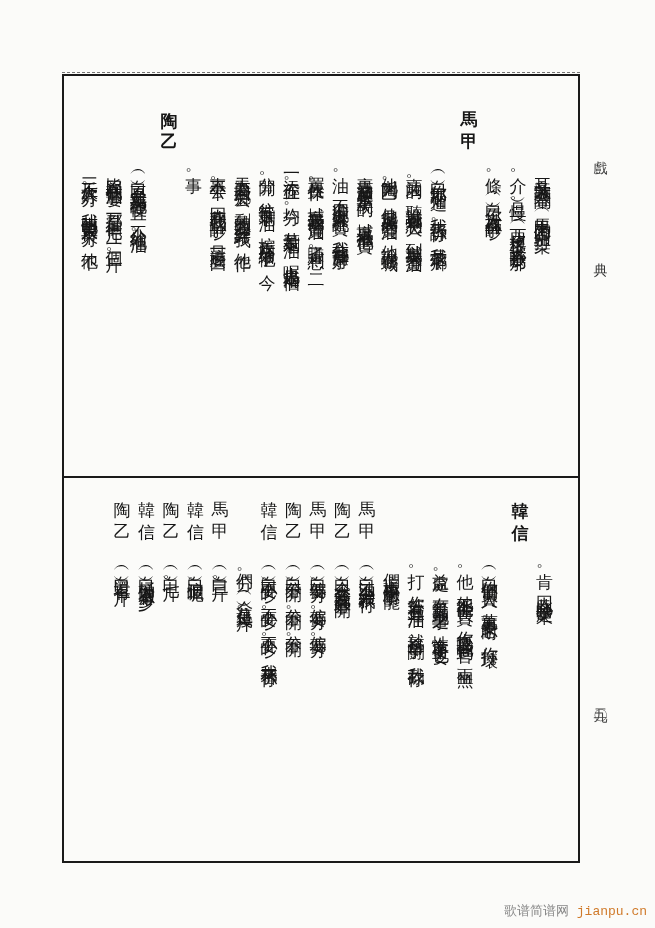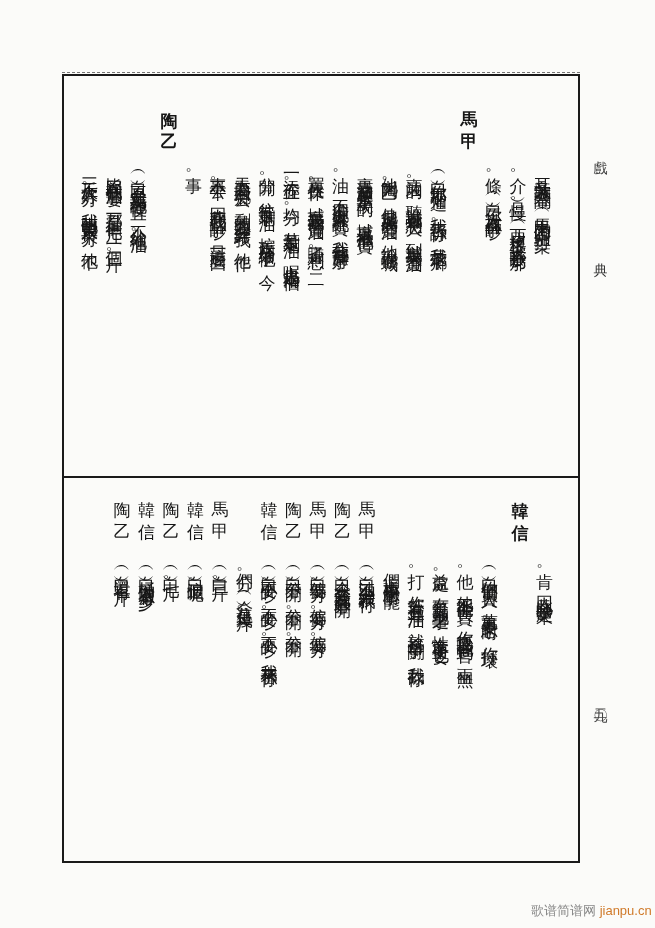--- a/index.html
+++ b/index.html
@@ -59,22 +59,22 @@
   .page-number {
     position: absolute;
     left: 592px; top: 698px;
     writing-mode: vertical-rl;
     text-orientation: upright;
     font-size: 14px;
     color: #444;
   }
   .watermark {
     position: absolute;
-    left: 531px; top: 902px;
-    font-family: Liberation Sans, sans-serif;
+    left: 504px; top: 902px;
+    font-family: Liberation Mono, monospace;
     font-size: 13px;
     color: #888;
   }
   .watermark .domain { color: #d07a2a; }
   .topline {
     position: absolute; left: 62px; top: 72px; width: 518px;
     border-top: 1px dashed #777;
   }
 </style>
 </head>

